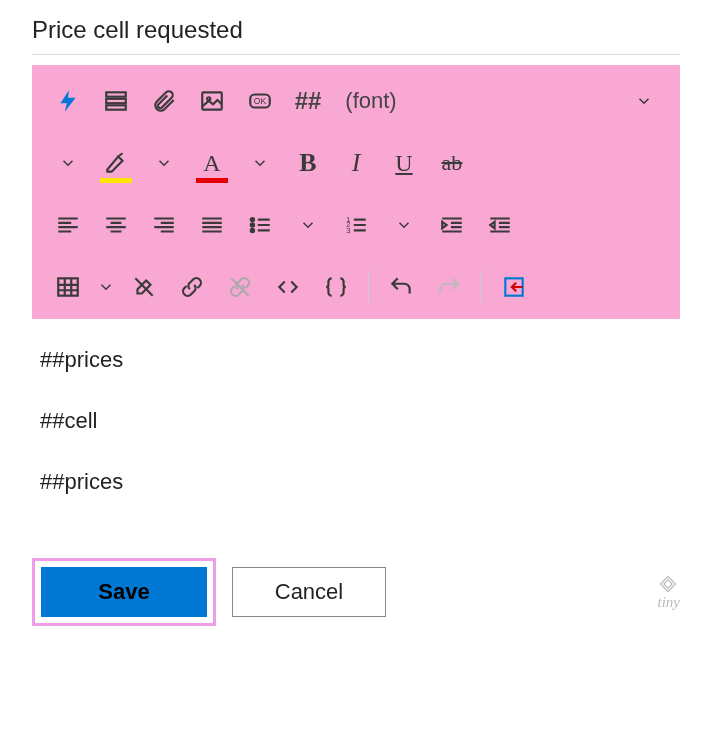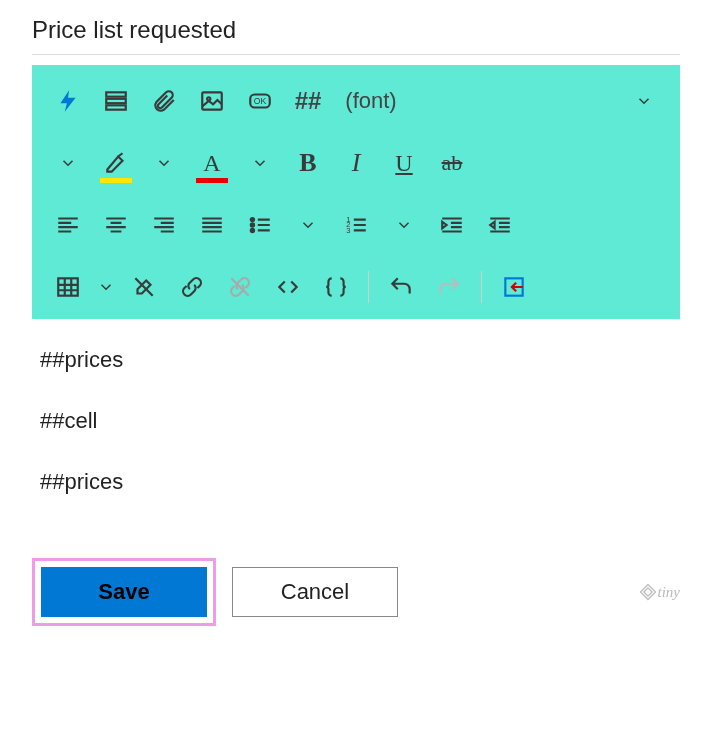--- a/index.html
+++ b/index.html
@@ -1,40 +1,40 @@
 <!DOCTYPE html>
 <html><head>
 <meta charset="utf-8">
 <style>
 *{box-sizing:border-box;margin:0;padding:0}
 body{font-family:"Segoe UI",Arial,sans-serif;width:712px;height:730px;background:#fff;padding:8px 32px 20px 32px;color:#222}
 .title{font-size:24px;font-weight:400;color:#222;padding:8px 0 10px 0;border-bottom:1px solid #ddd}
-.toolbar{background:#5eead4;margin-top:10px;padding:18px 16px 14px 16px}
+.toolbar{background:#f9a8d4;margin-top:10px;padding:18px 16px 14px 16px}
 .row{display:flex;align-items:center;gap:8px;margin-bottom:26px}
 .row:last-child{margin-bottom:4px}
 .btn{display:inline-flex;align-items:center;justify-content:center;min-width:40px;height:36px;cursor:pointer;color:#3a3a3a}
 .btn svg{width:26px;height:26px}
 .drop svg{width:18px;height:18px}
 .sep{width:1px;height:32px;background:#cfcfcf;margin:0 4px}
 .lbl{font-size:22px;color:#444;padding:0 6px}
 .editor{padding:24px 8px;font-size:22px;line-height:1.5}
 .editor p{margin-bottom:28px}
 .footer{display:flex;align-items:center;gap:16px;margin-top:8px}
 .hl{border:3px solid #ee9ce6;padding:6px;display:inline-flex}
 .save{background:#0078d4;color:#000000;border:none;font-size:22px;font-weight:600;width:166px;height:50px;cursor:pointer}
-.cancel{background:#fff;color:#222;border:1px solid #888;font-size:22px;width:166px;height:50px;cursor:pointer}
-.tiny{margin-left:auto;color:#bbb;display:flex;flex-direction:row;align-items:center;font-size:15px;font-style:italic;font-family:serif}
+.cancel{background:#fff;color:#222;border:1px solid #888;font-size:22px;width:154px;height:50px;cursor:pointer}
+.tiny{margin-left:auto;color:#bbb;display:flex;flex-direction:column;align-items:flex-start;font-size:15px;font-style:italic;font-family:serif}
 .tiny svg{width:20px;height:20px}
 .fontcolor-wrap{position:relative;display:inline-flex}
 .underline-bar{position:absolute;bottom:-2px;left:4px;right:4px;height:5px}
 </style>
 </head>
 <body>
 
-<div class="title">Price list requested</div>
+<div class="title">Price cell requested</div>
 
 <div class="toolbar">
 
   <div class="row">
     <span class="btn" style="color:#0078d4">
       <svg viewBox="0 0 24 24" fill="currentColor">
           <path d="M13 2 L5 14 L11 14 L9 22 L19 9 L12 9 Z"></path>
         </svg>
     </span>
     <span class="btn">

